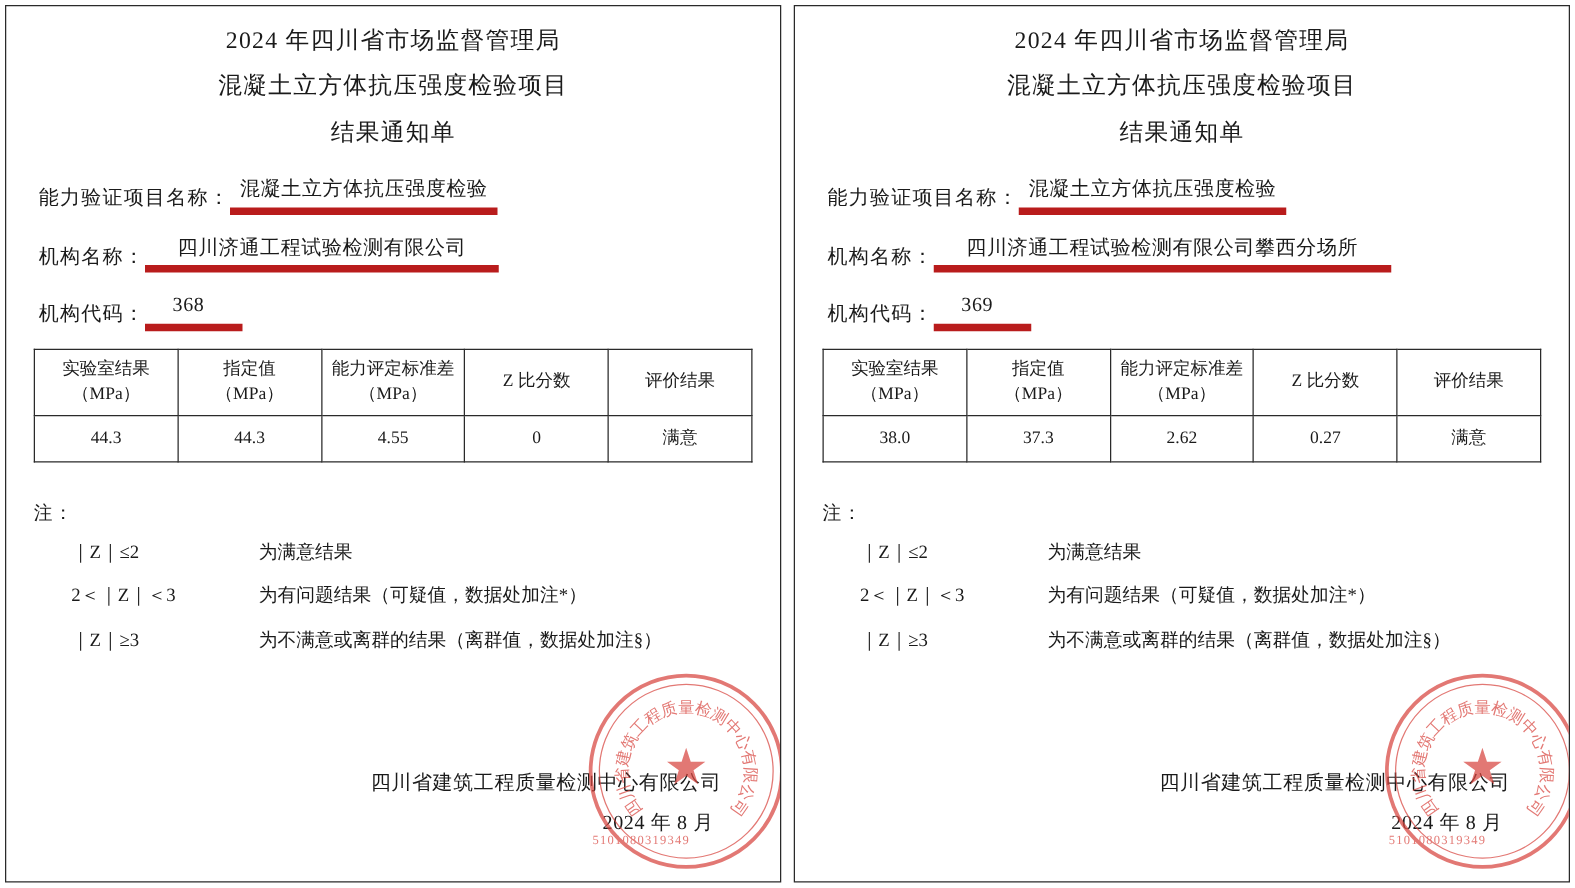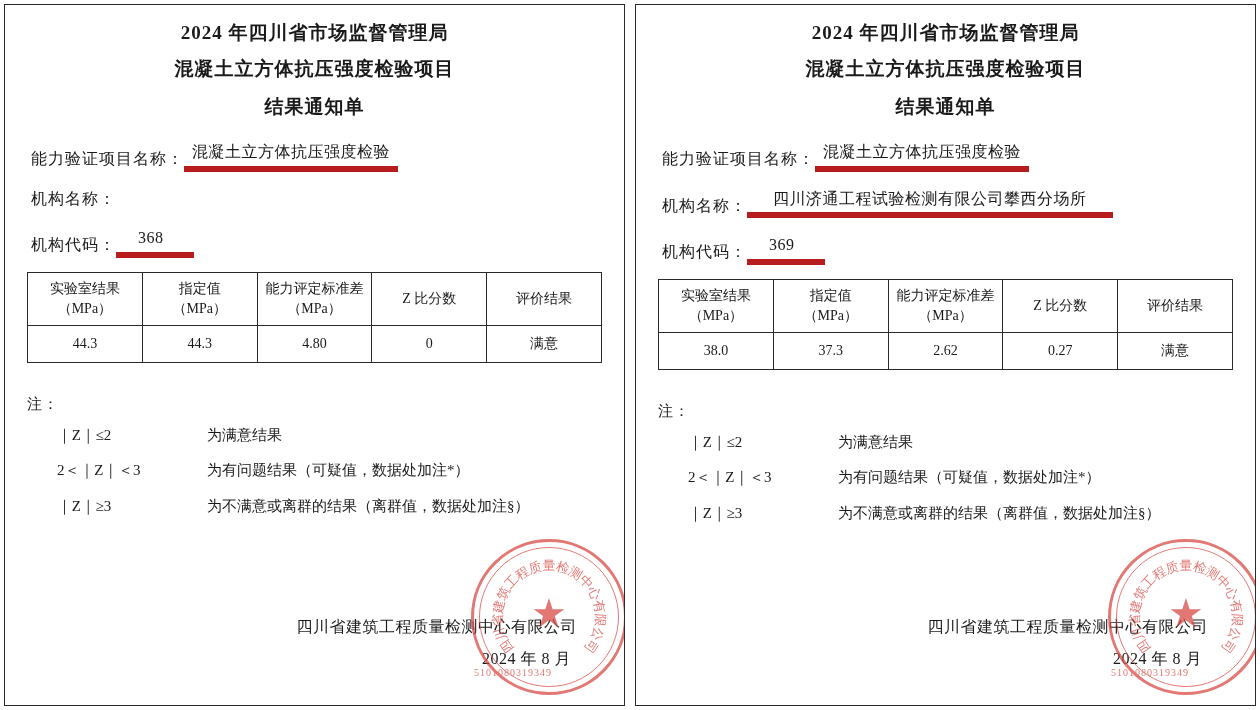--- a/index.html
+++ b/index.html
@@ -34,21 +34,21 @@
   .doc-inner {
     position: relative;
     padding: 10px 22px 0 22px;
     height: 100%;
     box-sizing: border-box;
   }
   .title-block {
     text-align: center;
   }
   .title-line {
-    font-weight: bold;
+    font-weight: normal;
     font-size: 19px;
     letter-spacing: 1px;
     line-height: 1.9;
     text-align: center;
   }
   .title-line.l2 {
     font-size: 19px;
   }
   .title-line.l3 {
     font-size: 19px;
@@ -207,20 +207,21 @@
         <div class="title-line l3">结果通知单</div>
       </div>
 
       <div class="fields">
         <div class="field-row">
           <span class="field-label">能力验证项目名称：</span>
           <span class="field-value">混凝土立方体抗压强度检验</span>
         </div>
         <div class="field-row">
           <span class="field-label">机构名称：</span>
+          <span class="field-value small-pad">四川济通工程试验检测有限公司</span>
         </div>
         <div class="field-row">
           <span class="field-label">机构代码：</span>
           <span class="field-value code">368</span>
         </div>
       </div>
 
       <table class="result">
         <thead>
           <tr>
@@ -241,21 +242,21 @@
             </th>
             <th>
               <div>评价结果</div>
             </th>
           </tr>
         </thead>
         <tbody>
           <tr>
             <td>44.3</td>
             <td>44.3</td>
-            <td>4.80</td>
+            <td>4.55</td>
             <td>0</td>
             <td>满意</td>
           </tr>
         </tbody>
       </table>
 
       <div class="notes">
         <div class="notes-head">注：</div>
         <div class="note-row">
           <span class="note-cond">｜Z｜≤2</span>

